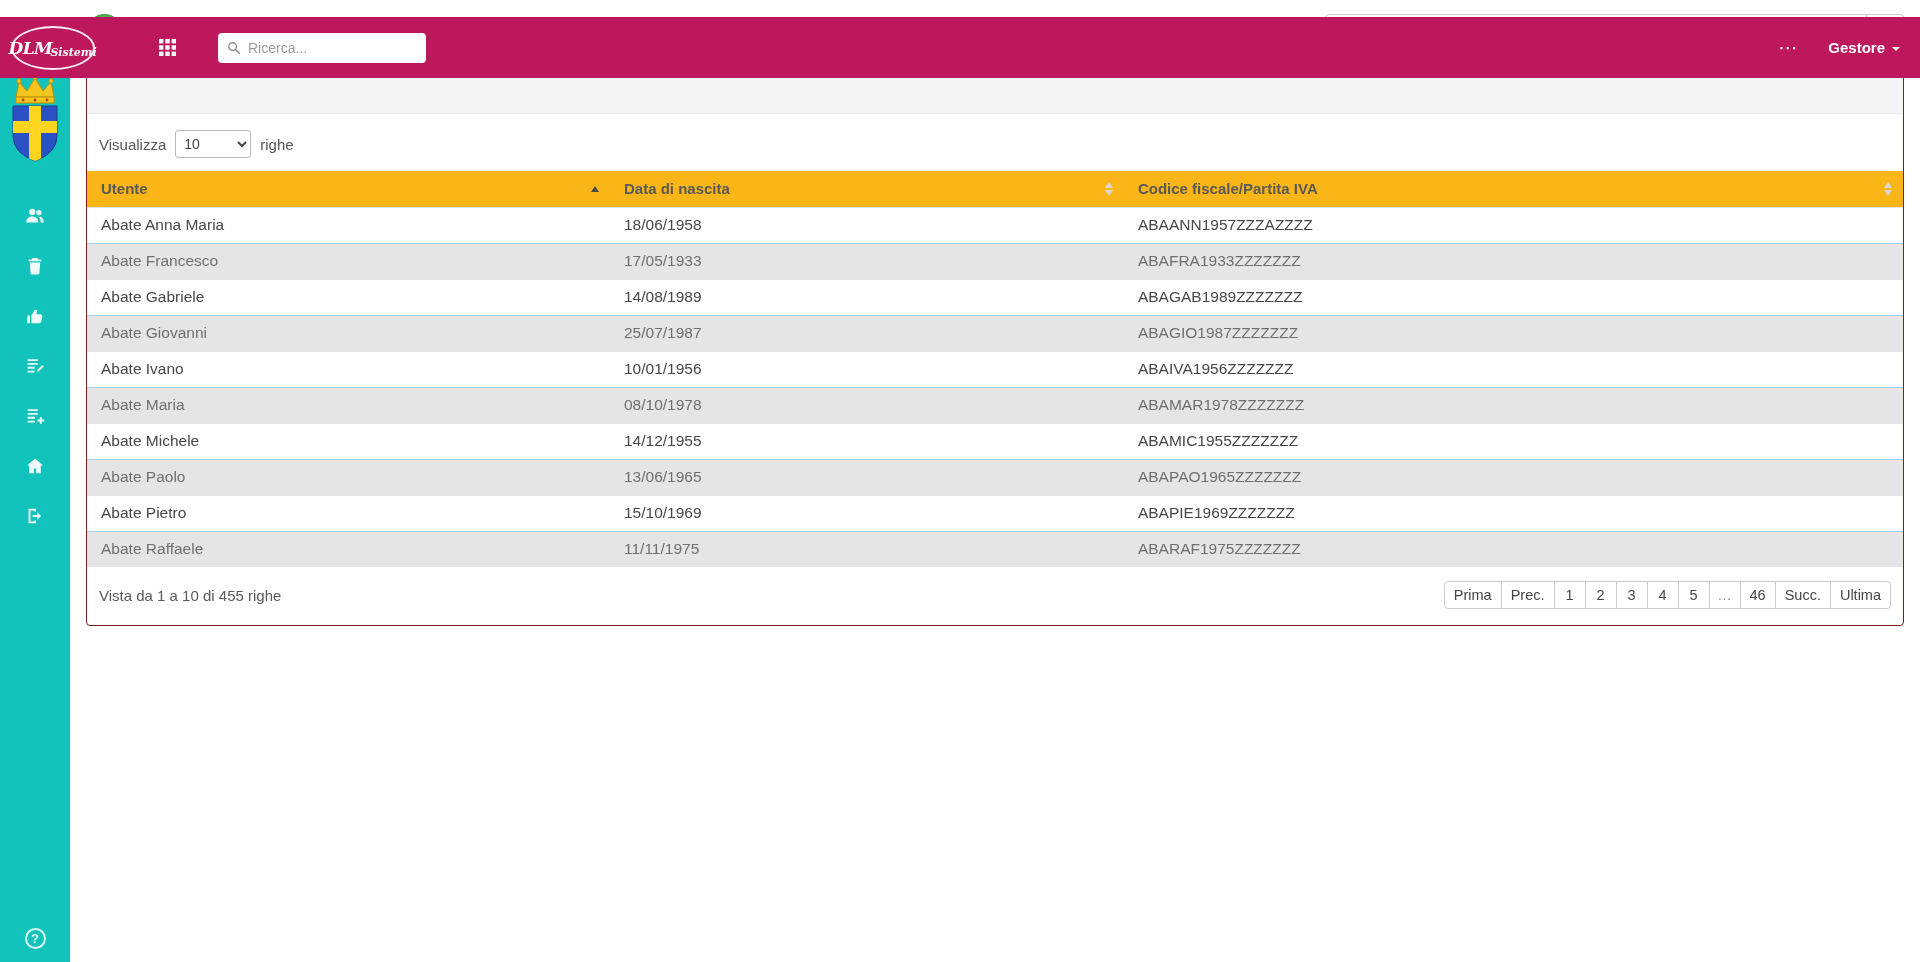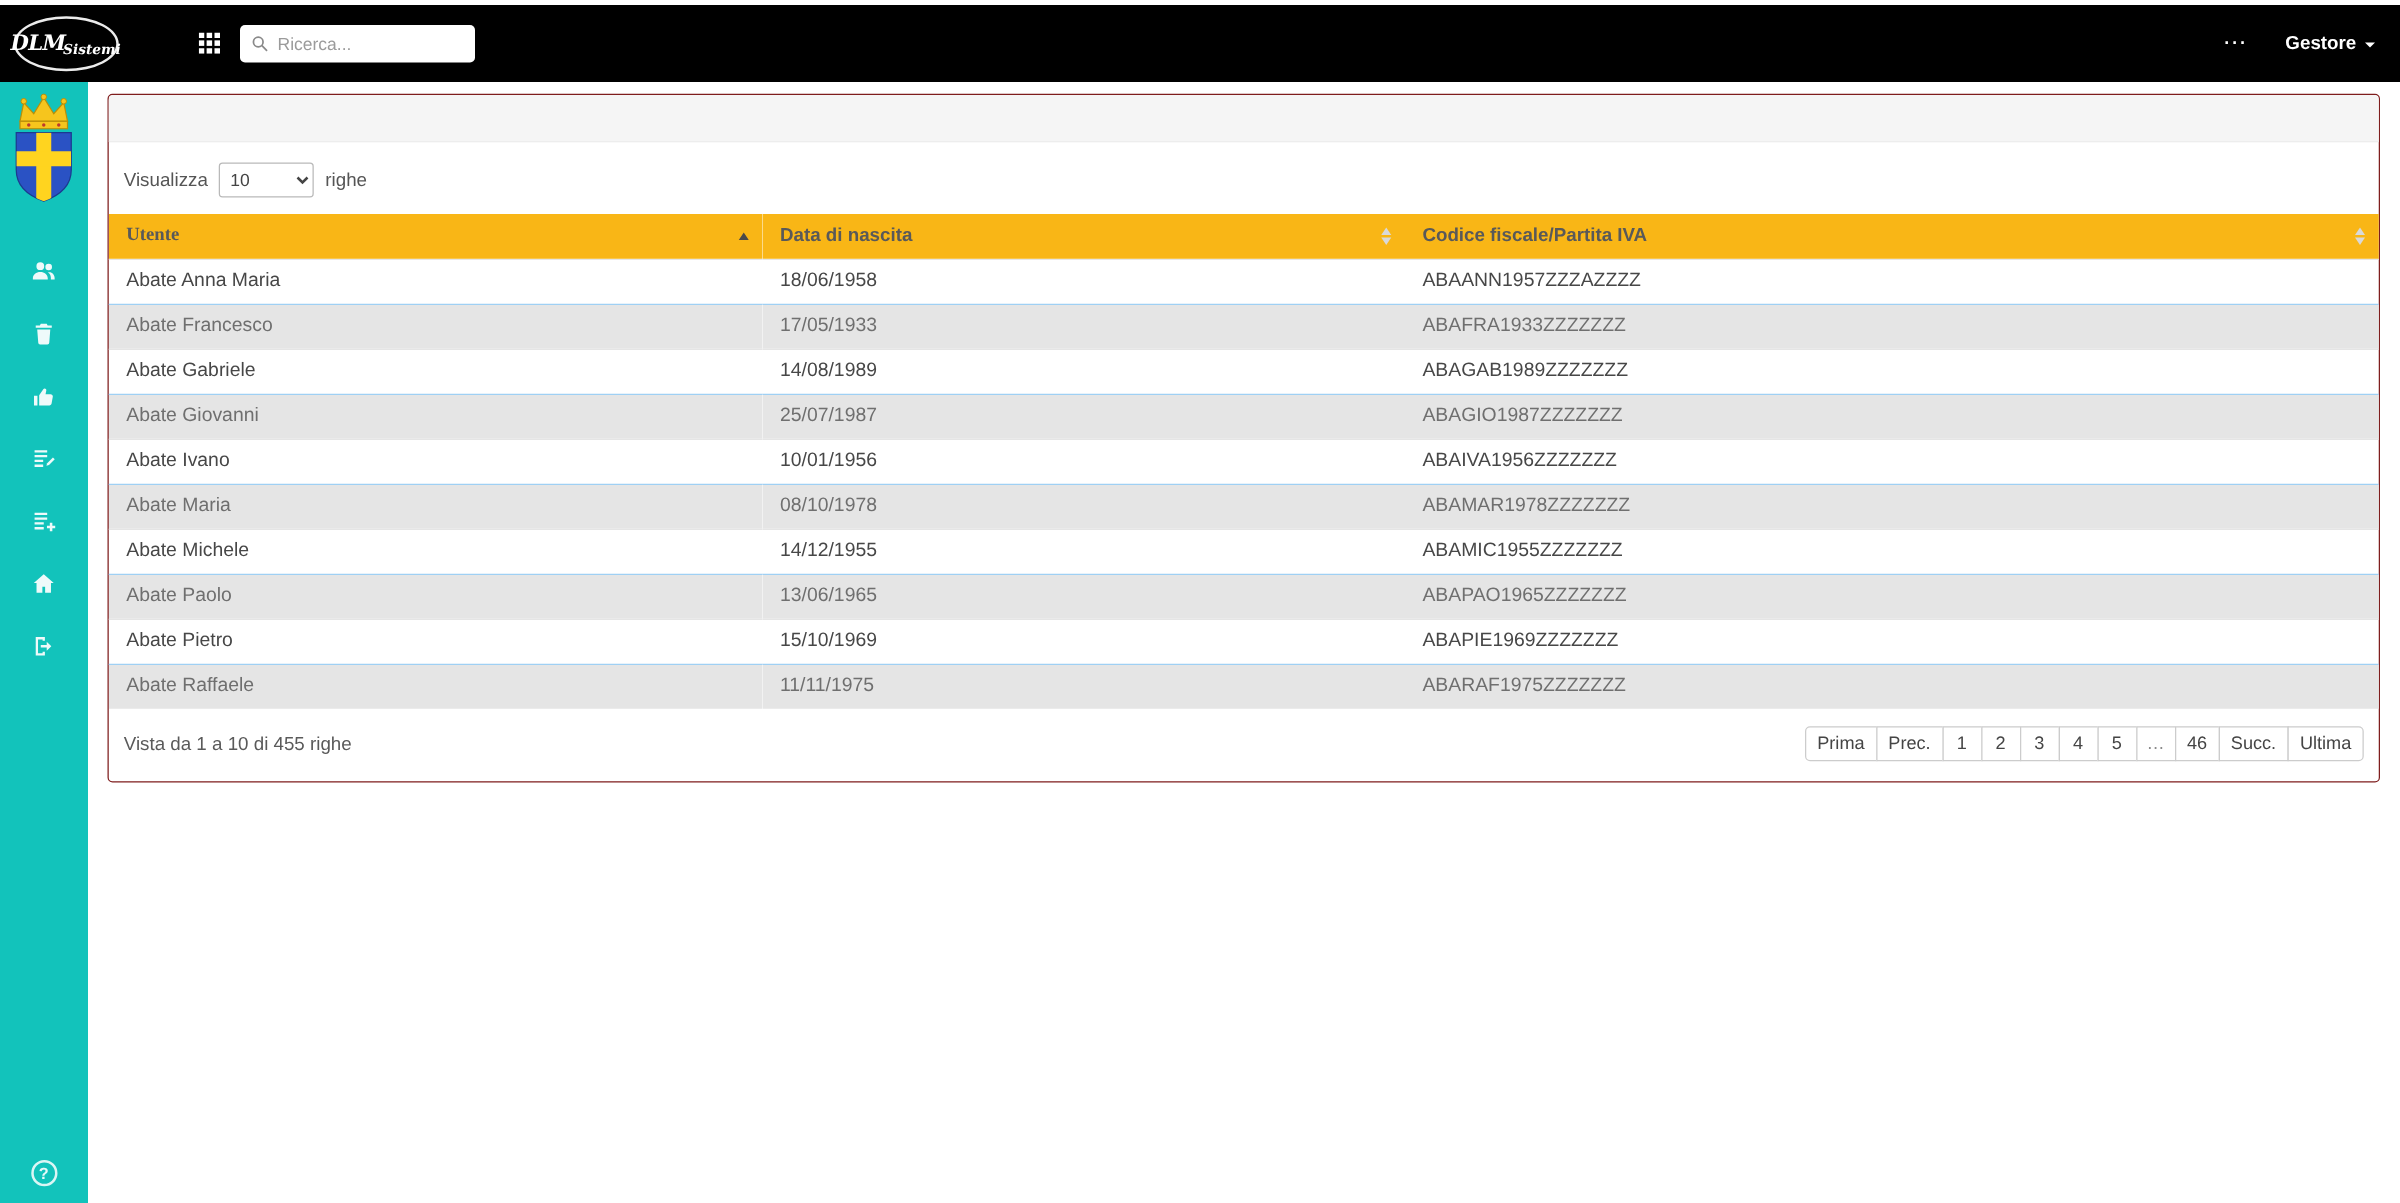--- a/index.html
+++ b/index.html
@@ -1,26 +1,26 @@
 <!DOCTYPE html>
 <html><head>
 <meta charset="utf-8">
 <style>
   * { box-sizing: border-box; margin: 0; padding: 0; }
   html,body { width:1920px; height:962px; overflow:hidden; }
   body { font-family:"Liberation Sans", sans-serif; background:#fff; color:#333; }
 
   
-  .navbar { position:fixed; top:4px; left:0; right:0; height:61px; background:#000000; display:flex; align-items:center; z-index:20; }
+  .navbar { position:fixed; top:17px; left:0; right:0; height:61px; background:#be185d; display:flex; align-items:center; z-index:20; }
   .brand { width:105px; height:100%; display:flex; align-items:center; justify-content:center; cursor:pointer; }
   .logo-oval { width:84px; height:44px; border:2px solid rgba(255,255,255,.92); border-radius:50%; display:flex; align-items:center; justify-content:center; }
   .logo-dlm { font-family:"DejaVu Serif", serif; font-style:italic; font-weight:700; font-size:17px; color:#fff; letter-spacing:-.5px; }
   .logo-sistemi { font-family:"DejaVu Serif", serif; font-style:italic; font-weight:600; font-size:11px; color:#fff; margin:10px 0 0 -2px; }
   .grid-icon { margin-left:54px; cursor:pointer; display:flex; }
-  .nav-search { margin-left:16px; width:188px; height:30px; background:#fff; border-radius:4px; display:flex; align-items:center; padding:0 9px; gap:7px; }
+  .nav-search { margin-left:42px; width:208px; height:30px; background:#fff; border-radius:4px; display:flex; align-items:center; padding:0 9px; gap:7px; }
   .nav-search input { border:none; outline:none; background:transparent; flex:1; font-size:14px; color:#444; font-family:inherit; }
   .nav-search input::placeholder { color:#9b9b9b; }
   .nav-right { margin-left:auto; display:flex; align-items:center; gap:30px; padding-right:20px; }
   .more { color:#fff; font-size:19px; letter-spacing:1px; cursor:pointer; line-height:1; }
   .user-menu { display:flex; align-items:center; gap:7px; color:#fff; font-size:15px; font-weight:700; cursor:pointer; }
   .caret-down { width:0; height:0; border-left:4px solid transparent; border-right:4px solid transparent; border-top:4px solid #fff; margin-top:2px; }
 
   
   .sidebar { position:fixed; top:61px; left:0; bottom:0; width:70px; background:#12c3bb; display:flex; flex-direction:column; align-items:center; z-index:10; }
   .crest { margin-top:12px; }
@@ -42,21 +42,21 @@
   .page-title { margin-top:24px; font-size:26px; font-weight:500; color:#3d3d3d; }
 
   .panel { margin-top:24px; border:1px solid #7f1d1d; border-radius:4px; background:#fff; }
   .panel-heading { height:38px; background:#f5f5f5; border-bottom:1px solid #e7e7e7; border-radius:4px 4px 0 0; }
 
   .length-control { margin:16px 12px 13px; display:flex; align-items:center; gap:9px; font-size:15px; color:#555; }
   .length-control select { height:28px; width:76px; border:1px solid #b9b9b9; border-radius:3px; font-size:14px; color:#444; background:#fff; padding:0 4px; font-family:inherit; }
 
   table { width:100%; border-collapse:collapse; table-layout:fixed; }
   thead th { background:#f9b616; height:36px; text-align:left; padding:0 30px 0 14px; color:#595959; font-weight:700; font-size:15px; position:relative; cursor:pointer; }
-  thead th:nth-child(1) { width:28.8%;font-family:Liberation Serif, serif; }
+  thead th:nth-child(1) { width:28.8%; }
   thead th:nth-child(2) { width:28.3%; }
   .sort { position:absolute; right:11px; top:50%; transform:translateY(-50%); display:flex; flex-direction:column; gap:2px; }
   .tri { width:0; height:0; border-left:4.5px solid transparent; border-right:4.5px solid transparent; }
   .tri-up { border-bottom:6px solid currentColor; }
   .tri-down { border-top:6px solid currentColor; }
   .sort-asc { color:#4a4a4a; }
   .sort-both { color:#d9d9d9; }
 
   tbody td { height:36px; padding:0 14px; border-top:1px solid #e5e5e5; font-size:15.5px; color:#474747; overflow:hidden; white-space:nowrap; text-overflow:ellipsis; }
   tbody tr { cursor:pointer; }

